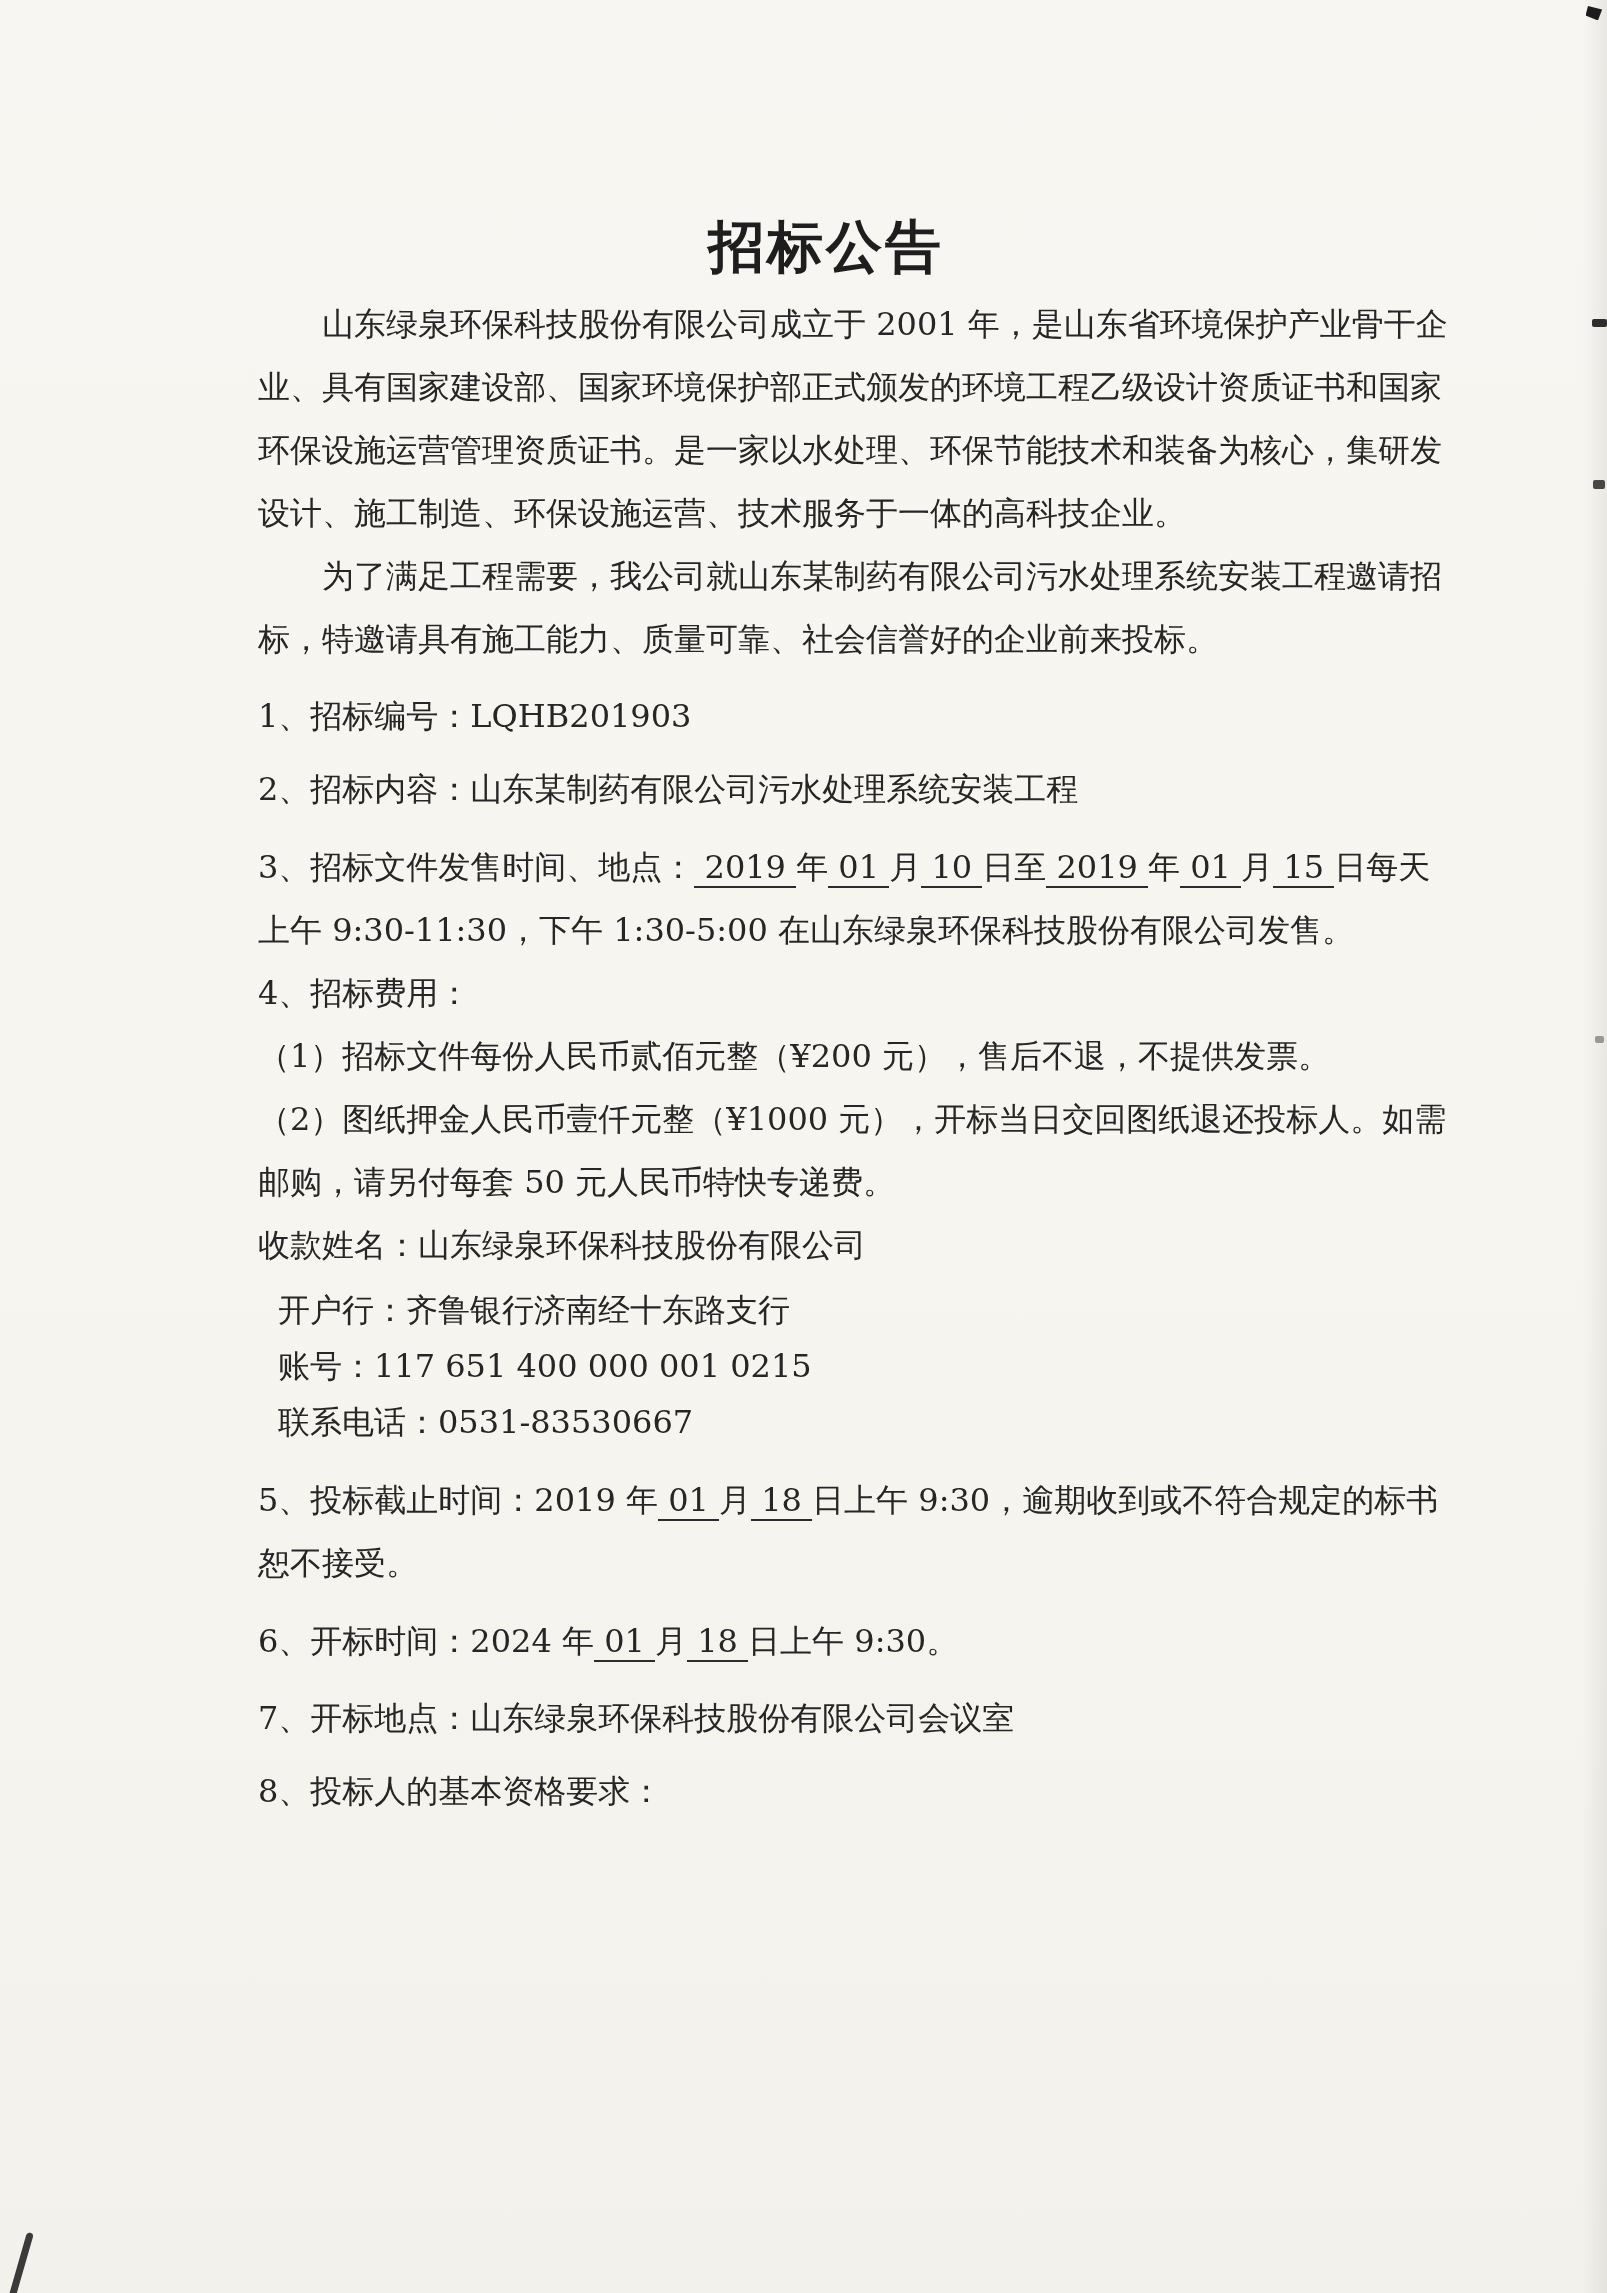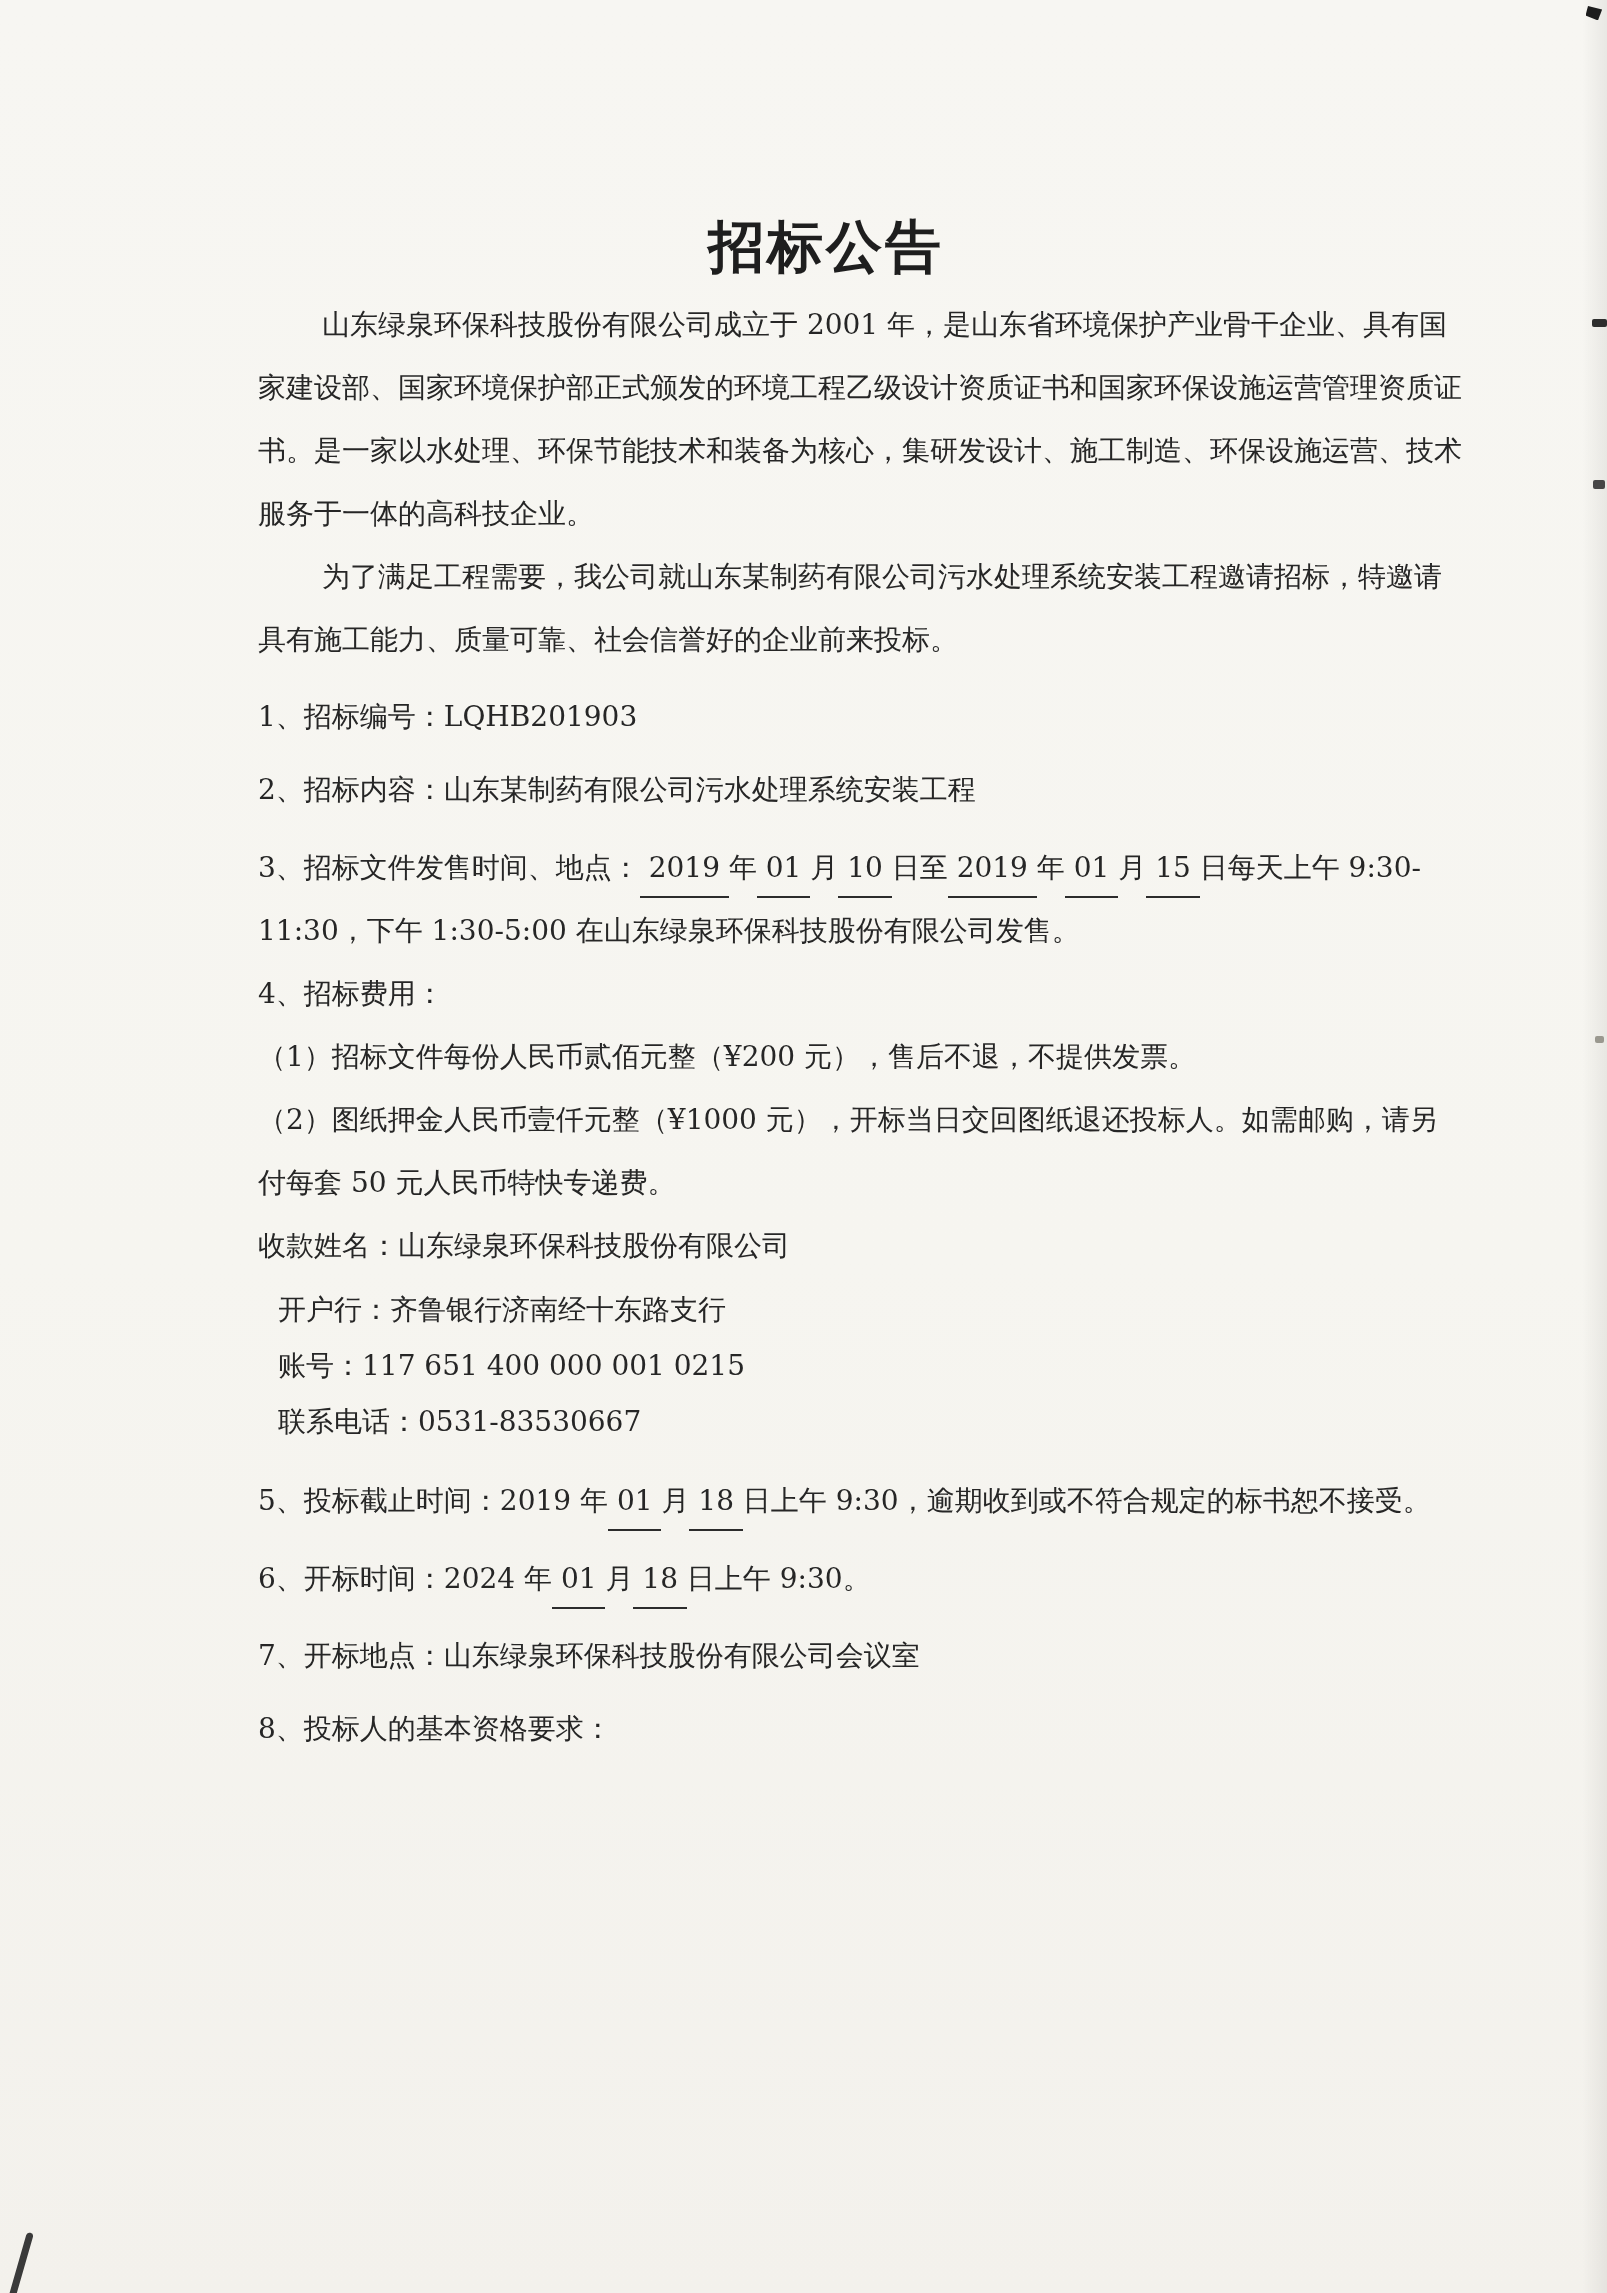--- a/index.html
+++ b/index.html
@@ -25,32 +25,32 @@
   .title {
     margin: 207px 0 11.7px 0;
     text-align: center;
     transform: translateX(-34px);
     font-size: 56px; line-height: 70px; font-weight: 700;
     letter-spacing: 2.9px;
     color: #1e1e1e;
   }
   .p {
     margin: 0;
-    font-size: 28px;
+    font-size: 32px;
     line-height: 63px;
     color: #262626;
     text-align: left;
   }
   .indent { text-indent: 64px; }
   .tight { line-height: 56px; margin-left: 20px; }
   .mt-xs { margin-top: 4.9px; }
   .mt-sm { margin-top: 9.8px; }
   .mt-md { margin-top: 14.6px; }
   .mt-lg { margin-top: 19.5px; }
-  .u { border-bottom: 2px solid #2c2c2c; padding-bottom: 12px; }
+  .u { border-bottom: 2px solid #2c2c2c; padding-bottom: 0; }
 
   
   .a-tr {
     position: absolute; right: 4.9px; top: 5.9px; width: 16.6px; height: 14.6px;
     background: #1c1c1c;
     clip-path: polygon(15% 0, 100% 25%, 75% 100%, 0 65%);
   }
   .a-r1 { position: absolute; right: 0; top: 319px; width: 14.6px; height: 7.8px; background: #2e2e2e; border-radius: 2px; }
   .a-r2 { position: absolute; right: 2px; top: 480px; width: 11.7px; height: 8.8px; background: #474747; border-radius: 2px; }
   .a-r3 { position: absolute; right: 2.9px; top: 1036px; width: 8.8px; height: 6.8px; background: #9a988f; border-radius: 2px; }

